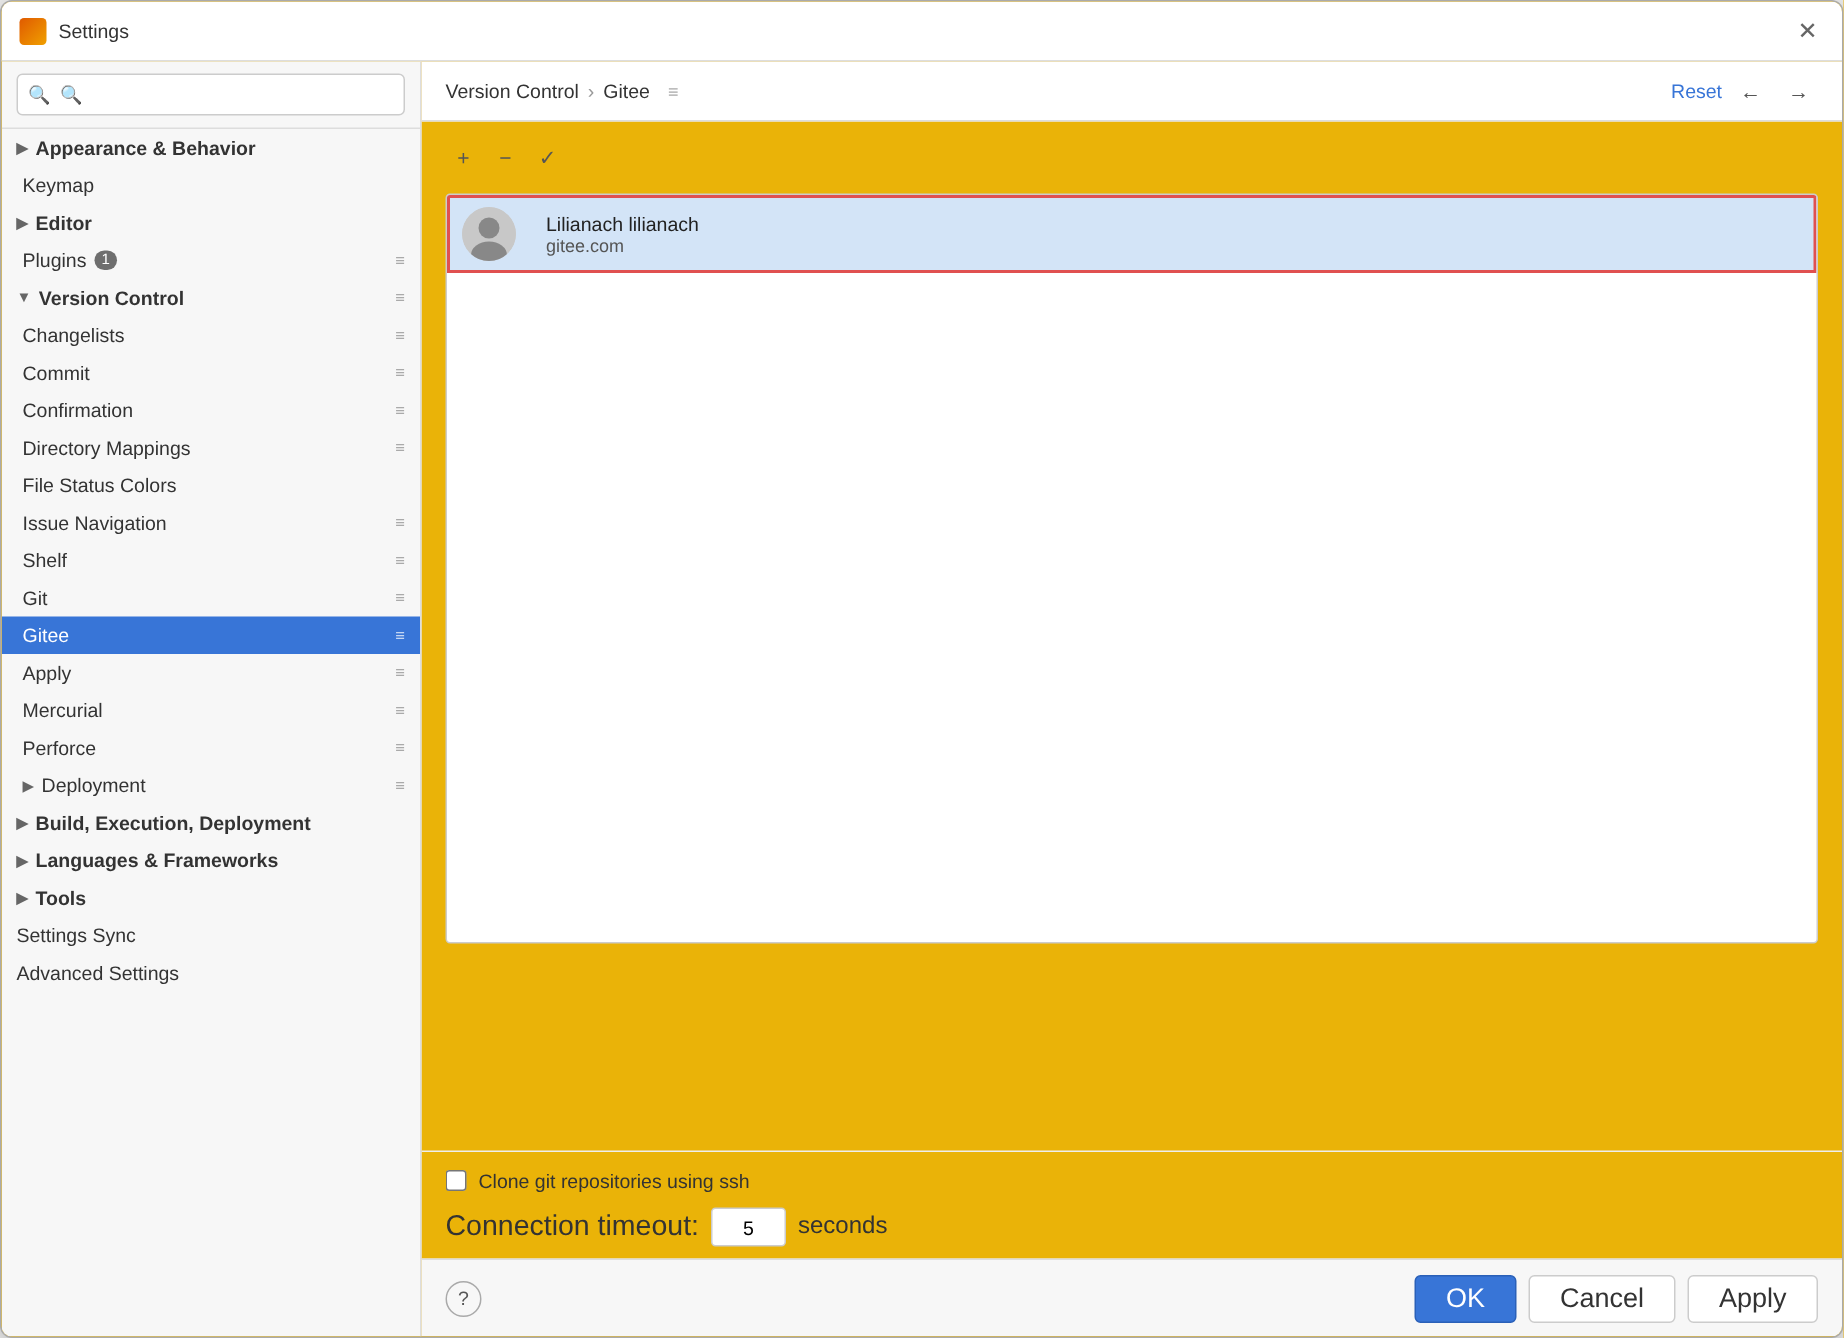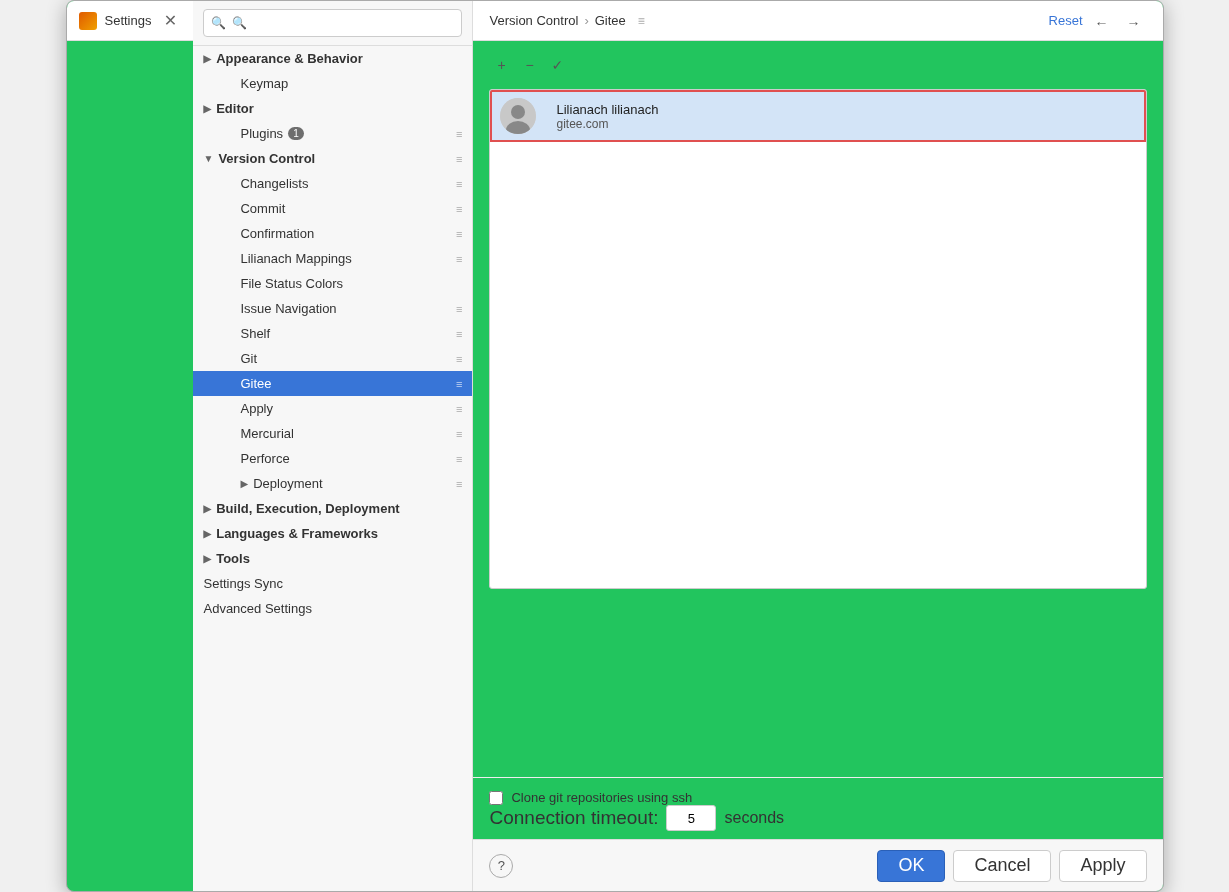--- a/index.html
+++ b/index.html
@@ -1,34 +1,34 @@
 <!DOCTYPE html>
 <html><head>
   <meta charset="utf-8">
   <style>
     * { box-sizing: border-box; margin: 0; padding: 0; }
     body { font-family: 'Segoe UI', Arial, sans-serif; font-size: 13px; background: #f0f0f0; display: flex; justify-content: center; align-items: center; min-height: 100vh; }
-    .dialog { width: 1098px; height: 892px; background: #22c55e; border: 1px solid #aaa; border-radius: 8px; display: flex; flex-direction: row; box-shadow: 0 4px 20px rgba(0,0,0,0.3); overflow: hidden; }
+    .dialog { width: 1229px; height: 892px; background: #eab308; border: 1px solid #aaa; border-radius: 8px; display: flex; flex-direction: column; box-shadow: 0 4px 20px rgba(0,0,0,0.3); overflow: hidden; }
     .title-bar { height: 40px; background: #fff; border-bottom: 1px solid #ddd; display: flex; align-items: center; padding: 0 12px; gap: 8px; }
     .title-bar-icon { width: 18px; height: 18px; background: linear-gradient(135deg, #e05a00, #f0a000); border-radius: 3px; flex-shrink: 0; }
     .title-bar-text { font-size: 13px; font-weight: 500; color: #333; flex: 1; }
     .title-bar-close { width: 22px; height: 22px; border: none; background: none; cursor: pointer; display: flex; align-items: center; justify-content: center; color: #666; font-size: 16px; border-radius: 3px; }
     .content { display: flex; flex: 1; overflow: hidden; }
     .sidebar { width: 280px; background: #f7f7f7; border-right: 1px solid #ddd; display: flex; flex-direction: column; overflow-y: auto; flex-shrink: 0; }
     .search-box { padding: 8px 10px; border-bottom: 1px solid #ddd; }
     .search-input { width: 100%; height: 28px; border: 1px solid #ccc; border-radius: 4px; padding: 0 8px 0 28px; font-size: 12px; background: #fff; outline: none; }
     .search-wrapper { position: relative; }
     .search-icon { position: absolute; left: 8px; top: 50%; transform: translateY(-50%); color: #999; font-size: 12px; }
     .nav-item { display: flex; align-items: center; padding: 5px 10px; cursor: pointer; color: #333; font-size: 13px; position: relative; }
     .nav-item.active { background: #3875d7; color: #fff; }
     .nav-item.category { font-weight: 700; font-size: 13px; }
     .nav-item .arrow { font-size: 10px; margin-right: 5px; color: #666; }
     .nav-item .settings-icon { margin-left: auto; font-size: 11px; color: #aaa; }
     .nav-item.active .settings-icon { color: rgba(255,255,255,0.7); }
-    .nav-item.sub { padding-left: 47px; }
+    .nav-item.sub { padding-left: 14px; }
     .badge { background: #6e6e6e; color: #fff; border-radius: 10px; font-size: 10px; padding: 1px 5px; margin-left: 5px; }
     .main-panel { flex: 1; display: flex; flex-direction: column; overflow: hidden; }
     .breadcrumb { height: 40px; border-bottom: 1px solid #ddd; display: flex; align-items: center; padding: 0 16px; gap: 6px; background: #fff; }
     .breadcrumb-text { font-size: 13px; color: #333; font-weight: 500; }
     .breadcrumb-sep { color: #999; font-size: 13px; }
     .breadcrumb-current { font-size: 13px; color: #333; font-weight: 500; }
     .breadcrumb-icon { color: #aaa; font-size: 12px; margin-left: 6px; }
     .breadcrumb-actions { margin-left: auto; display: flex; gap: 6px; align-items: center; }
     .reset-btn { color: #3875d7; font-size: 13px; cursor: pointer; border: none; background: none; }
     .nav-arrow { background: none; border: none; cursor: pointer; color: #555; font-size: 14px; padding: 2px 6px; }
@@ -37,21 +37,21 @@
     .toolbar-btn { width: 24px; height: 24px; border: none; background: none; cursor: pointer; display: flex; align-items: center; justify-content: center; color: #555; font-size: 14px; border-radius: 3px; }
     .accounts-list { border: 1px solid #ccc; border-radius: 3px; flex: 1; min-height: 400px; max-height: 500px; background: #fff; overflow-y: auto; }
     .account-item { display: flex; align-items: center; gap: 20px; padding: 8px 10px; cursor: pointer; }
     .account-item.selected { background: #d3e4f7; outline: 2px solid #e05050; outline-offset: -2px; }
     .avatar { width: 36px; height: 36px; border-radius: 50%; background: #ccc; display: flex; align-items: center; justify-content: center; overflow: hidden; flex-shrink: 0; }
     .avatar svg { width: 36px; height: 36px; }
     .account-info { display: flex; flex-direction: column; }
     .account-name { font-size: 13px; color: #222; }
     .account-email { font-size: 12px; color: #555; }
     .bottom-options { padding: 12px 16px 8px; border-top: 1px solid #eee; }
-    .checkbox-row { display: flex; align-items: center; gap: 8px; }
+    .checkbox-row { display: flex; align-items: flex-start; gap: 8px; margin-bottom: 10px; }
     .checkbox-row input[type="checkbox"] { width: 14px; height: 14px; cursor: pointer; }
     .checkbox-label { font-size: 13px; color: #333; }
     .timeout-row { display: flex; align-items: center; gap: 8px; }
     .timeout-label { font-size: 19px; color: #333; }
     .timeout-input { width: 50px; height: 26px; border: 1px solid #ccc; border-radius: 3px; padding: 0 6px; font-size: 13px; text-align: center; }
     .timeout-unit { font-size: 16px; color: #333; }
     .footer { height: 52px; border-top: 1px solid #ddd; background: #f7f7f7; display: flex; align-items: center; justify-content: space-between; padding: 0 16px; }
     .help-btn { width: 24px; height: 24px; border: 1px solid #aaa; border-radius: 50%; background: none; cursor: pointer; font-size: 13px; color: #555; display: flex; align-items: center; justify-content: center; }
     .footer-buttons { display: flex; gap: 8px; }
     .btn { height: 32px; padding: 0 20px; border-radius: 4px; font-size: 18px; cursor: pointer; border: 1px solid #ccc; }
@@ -106,21 +106,21 @@
       </div>
       <div class="nav-item sub">
         <span>Commit</span>
         <span class="settings-icon">≡</span>
       </div>
       <div class="nav-item sub">
         <span>Confirmation</span>
         <span class="settings-icon">≡</span>
       </div>
       <div class="nav-item sub">
-        <span>Lilianach Mappings</span>
+        <span>Directory Mappings</span>
         <span class="settings-icon">≡</span>
       </div>
       <div class="nav-item sub">
         <span>File Status Colors</span>
       </div>
       <div class="nav-item sub">
         <span>Issue Navigation</span>
         <span class="settings-icon">≡</span>
       </div>
       <div class="nav-item sub">

